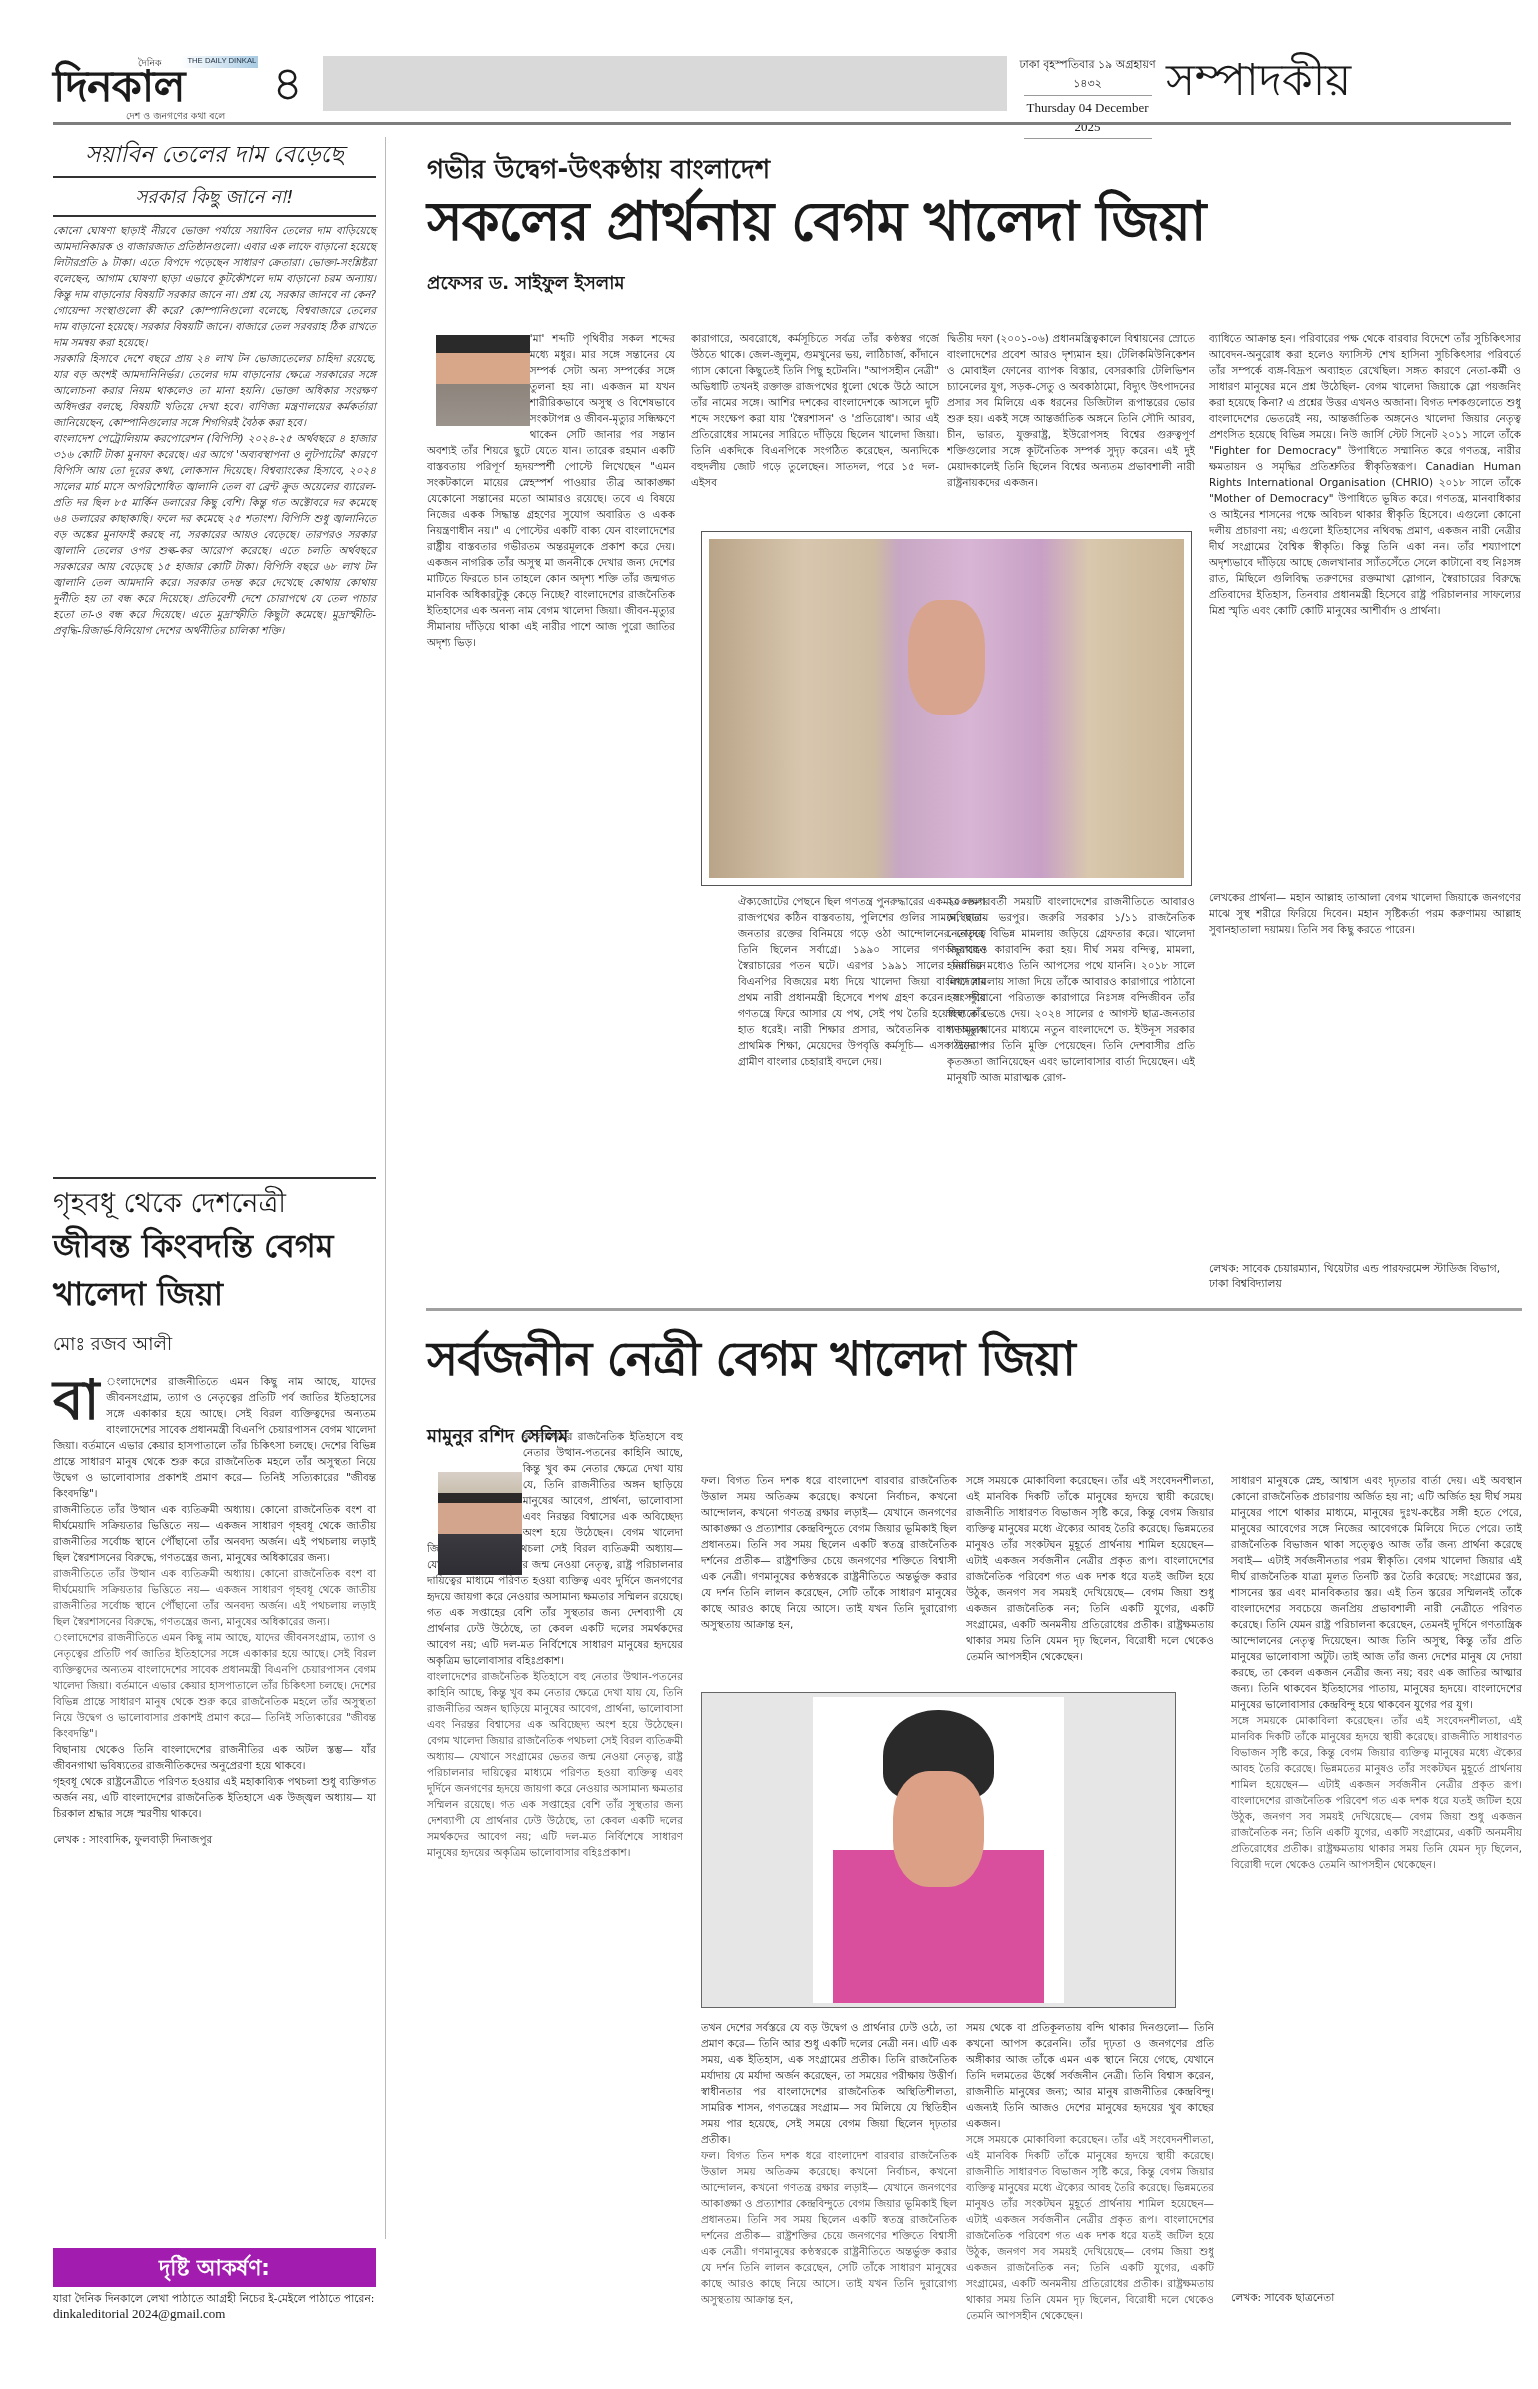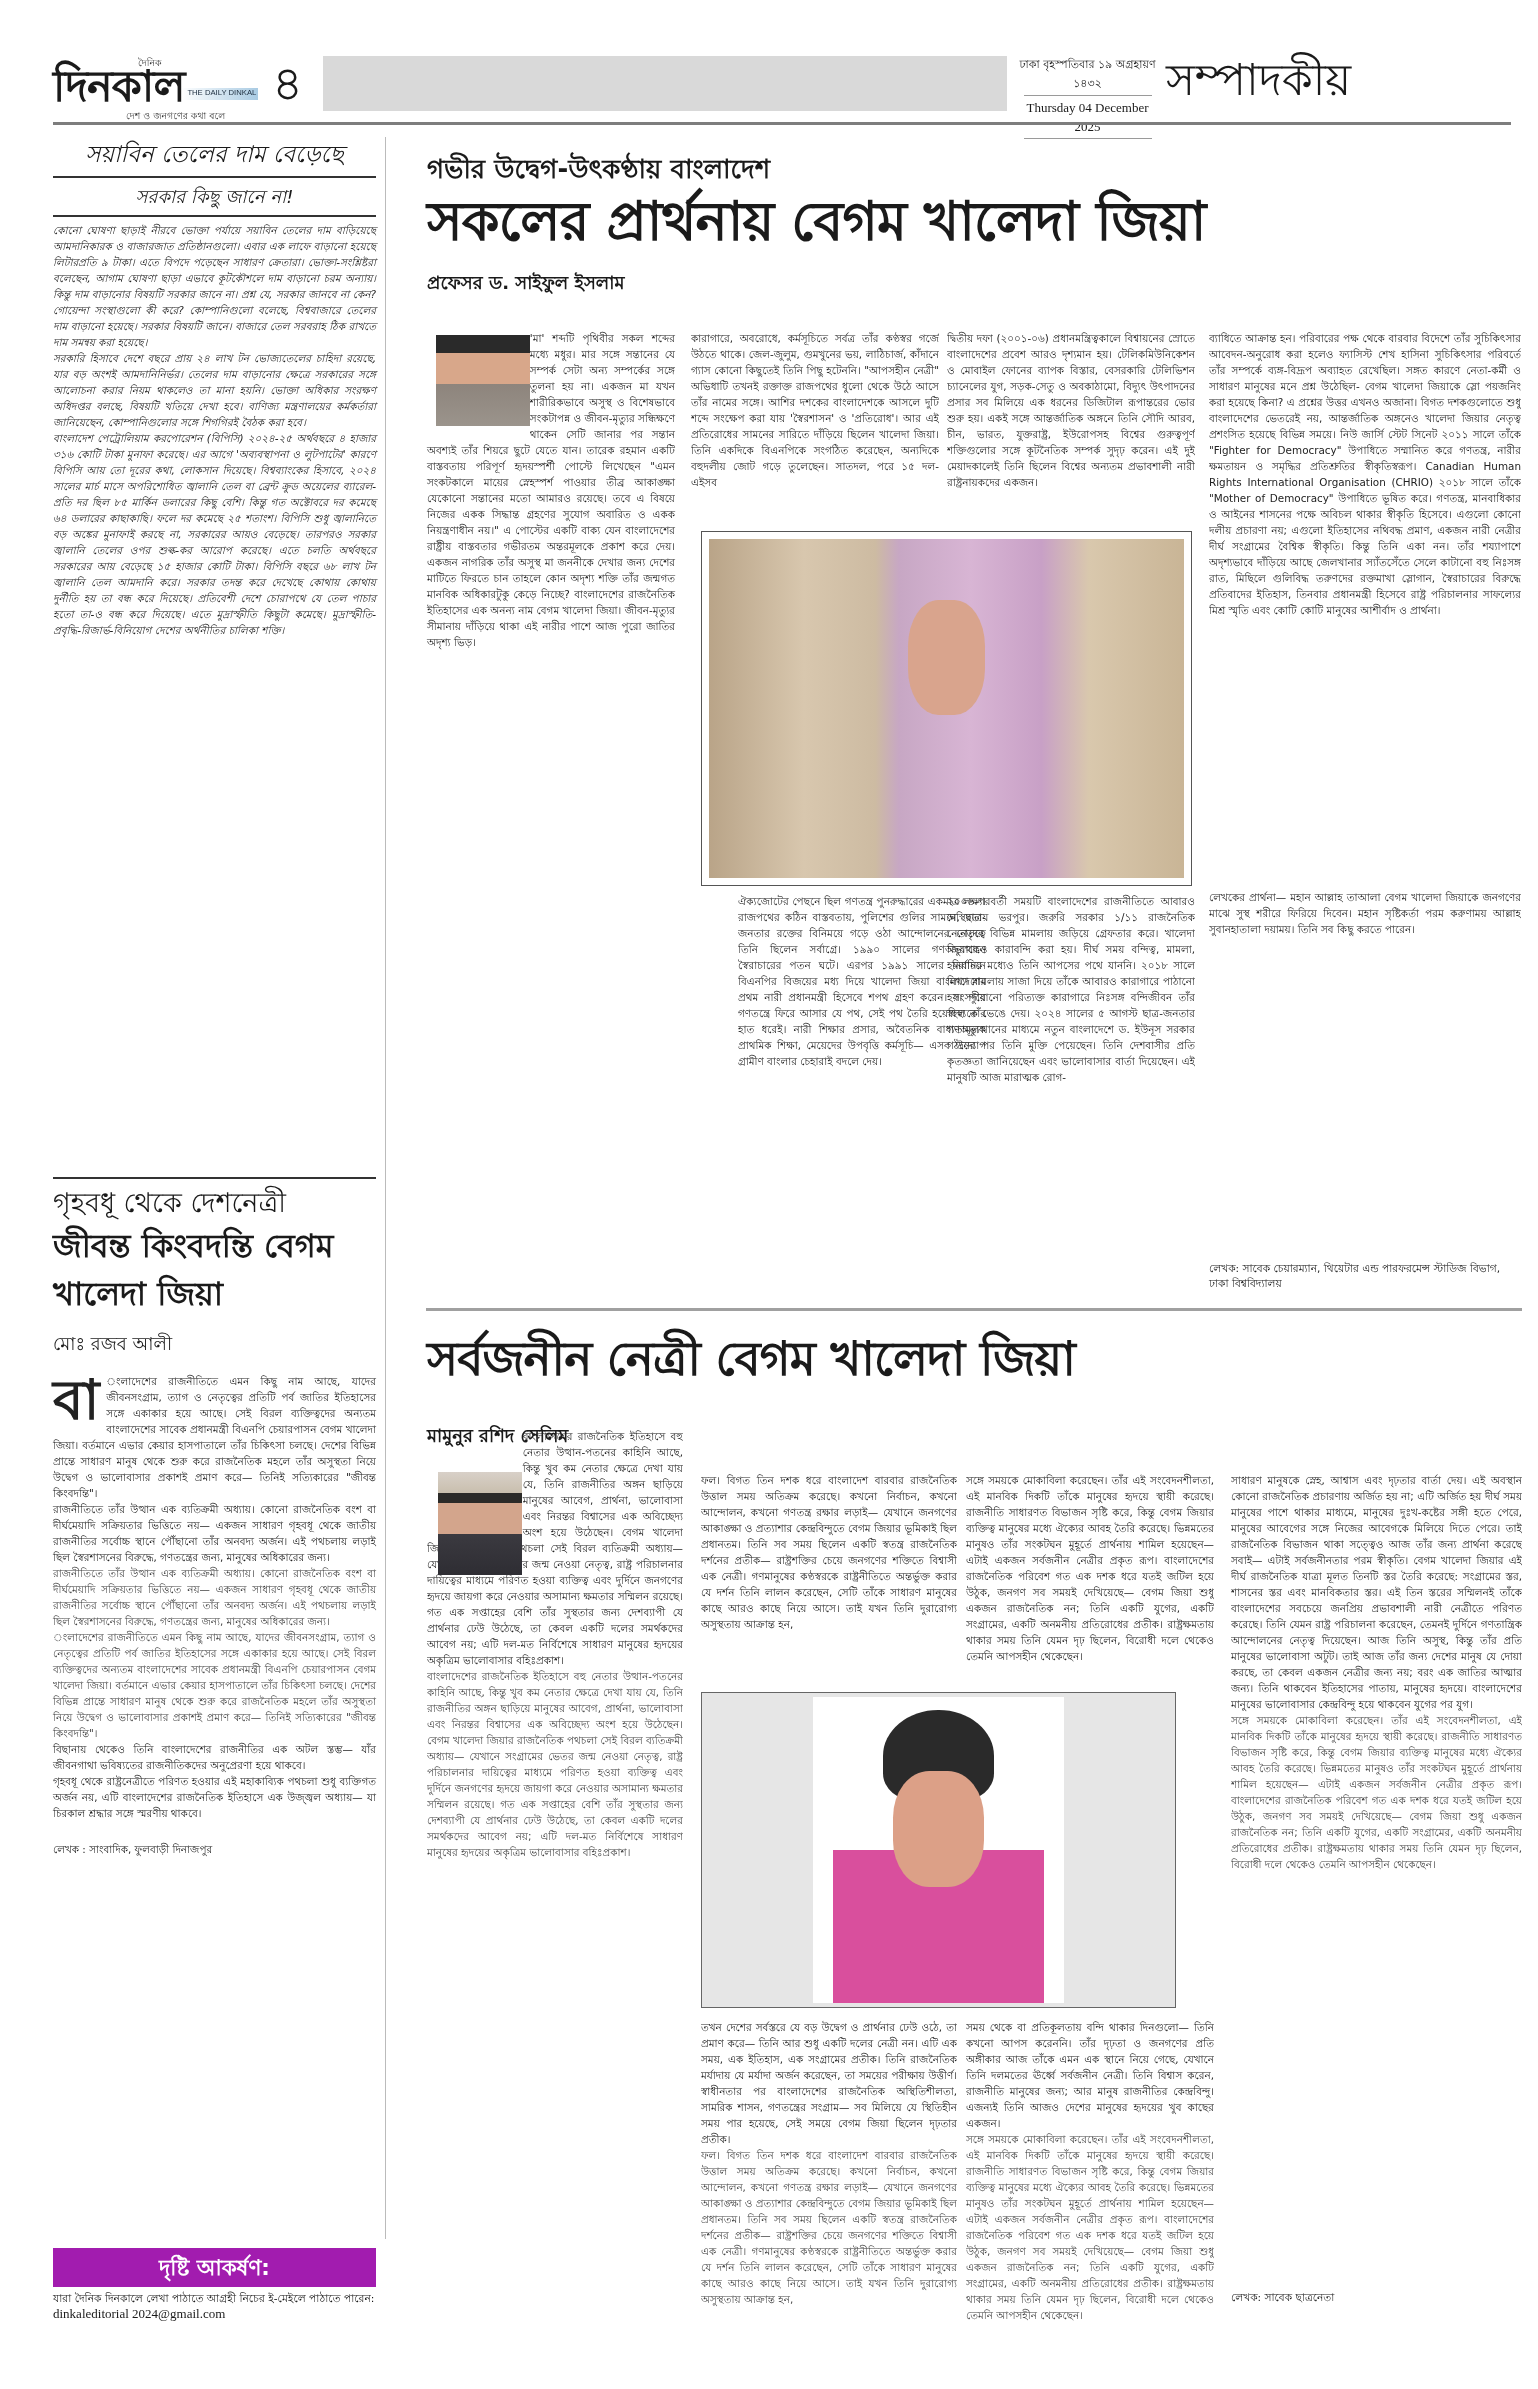--- a/index.html
+++ b/index.html
@@ -7,21 +7,21 @@
   body {
     width: 1538px; height: 2389px; position: relative; overflow: hidden;
     font-family: "DejaVu Sans", "Liberation Sans", sans-serif; color: #1a1a1a;
   }
   .abs { position: absolute; }
 
   
   .logo { left: 53px; top: 53px; width: 205px; height: 68px; }
   .logo .daily { position: absolute; left: 85px; top: 3.4px; font-size: 9.4px; color: #333; }
   .logo .eng { position: absolute; left: 128px; top: 3.4px; width: 77px; height: 12px; font-size: 7.7px; color:#234;
-               background: linear-gradient(90deg, #ffffff, #a9cbe3); text-align:right; padding-right:1.7px; font-family: "Liberation Sans", sans-serif; margin-top: 32px; }
+               background: linear-gradient(90deg, #ffffff, #a9cbe3); text-align:right; padding-right:1.7px; font-family: "Liberation Sans", sans-serif; }
   .logo .main { position: absolute; left: 0; top: 8.5px; font-size: 43px; font-weight: bold; line-height: 48px; letter-spacing: -0.9px; font-family: "DejaVu Sans", sans-serif; }
   .logo .tag { position: absolute; left: 73px; top: 56px; font-size: 9.4px; color:#333; }
   .pageno { left: 272px; top: 56px; font-size: 48px; line-height: 55px; font-weight: 300; font-family:"DejaVu Sans", sans-serif; }
   .adbox { left: 323px; top: 56px; width: 684px; height: 55px; background: #d9d9d9; }
   .dateb { left: 1015px; top: 55px; width: 145px; text-align: center; font-size: 11px; line-height: 19px; }
   .dateb .rule { height: 1.7px; background: #9a9a9a; margin: 1.7px 8.5px; }
   .dateb .eng { font-family: "Liberation Serif", serif; font-size: 13px; }
   .section { left: 1166px; top: 50px; font-size: 44px; line-height: 60px; font-family: "DejaVu Sans", sans-serif; }
   .mastrule { left: 53px; top: 122px; width: 1458px; height: 3.4px; background: #7d7d7d; }
 
@@ -121,21 +121,21 @@
   <div class="h2-main">জীবন্ত কিংবদন্তি বেগম খালেদা জিয়া</div>
   <div class="byline-left">মোঃ রজব আলী</div>
   <div class="body">
     <span class="dropcap">বা</span>
     <p>ংলাদেশের রাজনীতিতে এমন কিছু নাম আছে, যাদের জীবনসংগ্রাম, ত্যাগ ও নেতৃত্বের প্রতিটি পর্ব জাতির ইতিহাসের সঙ্গে একাকার হয়ে আছে। সেই বিরল ব্যক্তিত্বদের অন্যতম বাংলাদেশের সাবেক প্রধানমন্ত্রী বিএনপি চেয়ারপাসন বেগম খালেদা জিয়া। বর্তমানে এভার কেয়ার হাসপাতালে তাঁর চিকিৎসা চলছে। দেশের বিভিন্ন প্রান্তে সাধারণ মানুষ থেকে শুরু করে রাজনৈতিক মহলে তাঁর অসুস্থতা নিয়ে উদ্বেগ ও ভালোবাসার প্রকাশই প্রমাণ করে— তিনিই সত্যিকারের "জীবন্ত কিংবদন্তি"।</p>
     <p>রাজনীতিতে তাঁর উত্থান এক ব্যতিক্রমী অধ্যায়। কোনো রাজনৈতিক বংশ বা দীর্ঘমেয়াদি সক্রিয়তার ভিত্তিতে নয়— একজন সাধারণ গৃহবধূ থেকে জাতীয় রাজনীতির সর্বোচ্চ স্থানে পৌঁছানো তাঁর অনবদ্য অর্জন। এই পথচলায় লড়াই ছিল স্বৈরশাসনের বিরুদ্ধে, গণতন্ত্রের জন্য, মানুষের অধিকারের জন্য।</p>
     <p class="filler">রাজনীতিতে তাঁর উত্থান এক ব্যতিক্রমী অধ্যায়। কোনো রাজনৈতিক বংশ বা দীর্ঘমেয়াদি সক্রিয়তার ভিত্তিতে নয়— একজন সাধারণ গৃহবধূ থেকে জাতীয় রাজনীতির সর্বোচ্চ স্থানে পৌঁছানো তাঁর অনবদ্য অর্জন। এই পথচলায় লড়াই ছিল স্বৈরশাসনের বিরুদ্ধে, গণতন্ত্রের জন্য, মানুষের অধিকারের জন্য।</p>
     <p class="filler">ংলাদেশের রাজনীতিতে এমন কিছু নাম আছে, যাদের জীবনসংগ্রাম, ত্যাগ ও নেতৃত্বের প্রতিটি পর্ব জাতির ইতিহাসের সঙ্গে একাকার হয়ে আছে। সেই বিরল ব্যক্তিত্বদের অন্যতম বাংলাদেশের সাবেক প্রধানমন্ত্রী বিএনপি চেয়ারপাসন বেগম খালেদা জিয়া। বর্তমানে এভার কেয়ার হাসপাতালে তাঁর চিকিৎসা চলছে। দেশের বিভিন্ন প্রান্তে সাধারণ মানুষ থেকে শুরু করে রাজনৈতিক মহলে তাঁর অসুস্থতা নিয়ে উদ্বেগ ও ভালোবাসার প্রকাশই প্রমাণ করে— তিনিই সত্যিকারের "জীবন্ত কিংবদন্তি"।</p>
     <p>বিছানায় থেকেও তিনি বাংলাদেশের রাজনীতির এক অটল স্তম্ভ— যাঁর জীবনগাথা ভবিষ্যতের রাজনীতিকদের অনুপ্রেরণা হয়ে থাকবে।</p>
     <p>গৃহবধূ থেকে রাষ্ট্রনেত্রীতে পরিণত হওয়ার এই মহাকাব্যিক পথচলা শুধু ব্যক্তিগত অর্জন নয়, এটি বাংলাদেশের রাজনৈতিক ইতিহাসে এক উজ্জ্বল অধ্যায়— যা চিরকাল শ্রদ্ধার সঙ্গে স্মরণীয় থাকবে।</p>
-    <p style="margin-top:20px">লেখক : সাংবাদিক, ফুলবাড়ী দিনাজপুর</p>
+    <p style="margin-top:10px">লেখক : সাংবাদিক, ফুলবাড়ী দিনাজপুর</p>
   </div>
 </div>
 
 <div class="abs notice">
   <div class="bar">দৃষ্টি আকর্ষণ:</div>
   <div class="txt">
     <span>যারা দৈনিক দিনকালে লেখা পাঠাতে আগ্রহী নিচের ই-মেইলে পাঠাতে পারেন:</span>
     <span class="mail">dinkaleditorial 2024@gmail.com</span>
   </div>
 </div>

